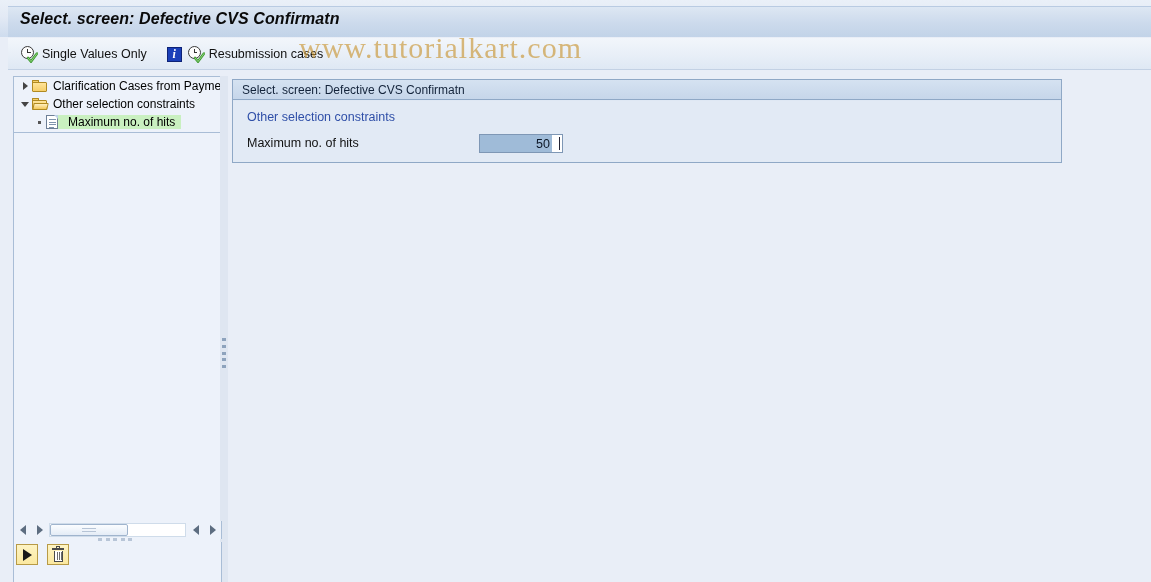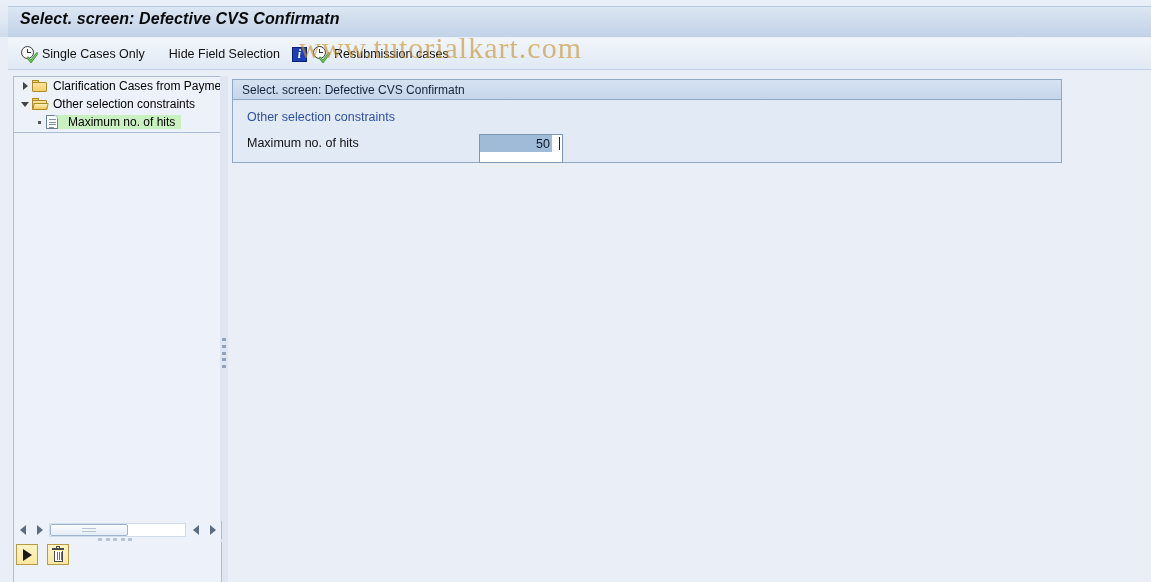--- a/index.html
+++ b/index.html
@@ -466,21 +466,21 @@
   #field-label {
     position: absolute;
     left: 0; top: 2px;
     font-size: 12.5px;
     color: #111;
     white-space: nowrap;
   }
   .input-wrap {
     position: absolute;
     left: 232px; top: 0;
-    width: 84px; height: 29px;
+    width: 84px; height: 19px;
     border: 1px solid #7e97b5;
     background: #ffffff;
     box-sizing: border-box;
   }
   .input-sel {
     position: absolute;
     left: 0; top: 0;
     width: 72px; height: 17px;
     background: #9fbbd8;
     display: flex;
@@ -512,28 +512,25 @@
     <div class="tbar-btn">
       <span class="ico-clockcheck">
         <span class="dial"></span>
           <span class="hand-h"></span>
           <span class="hand-m"></span>
         <svg class="check" viewBox="0 0 11 11">
           <path d="M1 6 L4 9.5 L10 1.5" stroke="#3f9a30" stroke-width="2.6" fill="none" stroke-linecap="round"></path>
           <path d="M1 6 L4 9.5 L10 1.5" stroke="#8ed37e" stroke-width="1" fill="none" stroke-linecap="round"></path>
         </svg>
       </span>
-      <span class="lbl">Single Cases Only</span>
+      <span class="lbl">Single Values Only</span>
     </div>
 
     <div class="tbar-sep"></div>
 
-    <div class="tbar-btn">
-      <span class="lbl">Hide Field Selection</span>
-    </div>
 
     <div class="tbar-btn">
       <span class="ico-info"></span>
     </div>
 
 
     <div class="tbar-btn">
       <span class="ico-clockcheck">
         <span class="dial"></span>
           <span class="hand-h"></span>

